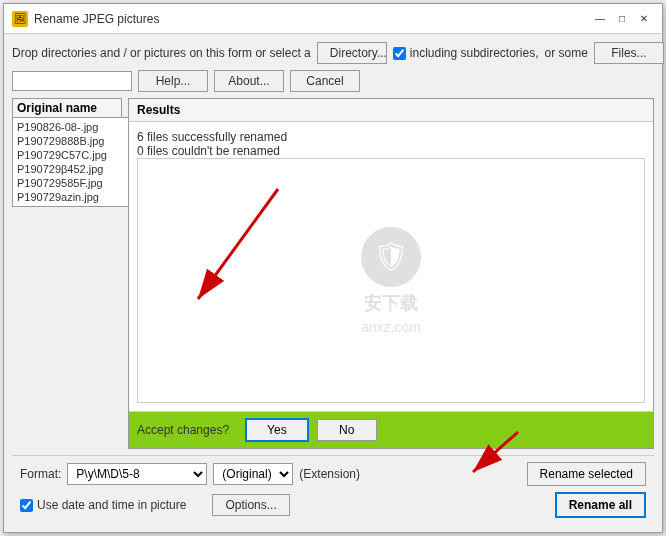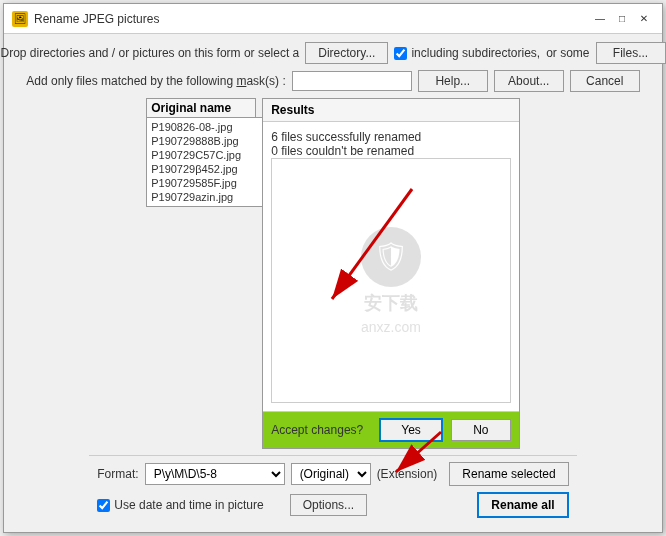--- a/index.html
+++ b/index.html
@@ -67,21 +67,20 @@
       align-items: center;
       justify-content: center;
     }
 
     .content {
       flex: 1;
       padding: 8px;
       display: flex;
       flex-direction: column;
       gap: 6px;
-      align-items: center;
     }
 
     .row {
       display: flex;
       align-items: center;
       gap: 6px;
     }
 
     .label {
       color: #333;
@@ -323,21 +322,20 @@
       <button class="btn">Directory...</button>
       <div class="checkbox-row">
         <input type="checkbox" checked="" style="">
         <span class="label">including subdirectories,</span>
       </div>
       <span class="label">or some</span>
       <button class="btn">Files...</button>
     </div>
 
     <div class="row">
-      <span class="label">Add only files matched by the following <span class="underline">m</span>ask(s) :</span>
       <input type="text" style="width: 120px;">
       <button class="btn">Help...</button>
       <button class="btn">About...</button>
       <button class="btn">Cancel</button>
     </div>
 
     <div class="main-area">
 
       <div style="display:flex;flex-direction:column;width:110px;">
         <div style="padding:2px 4px;font-size:12px;font-weight:bold;border:1px solid #999;border-bottom:none;background:#f5f5f5;">

